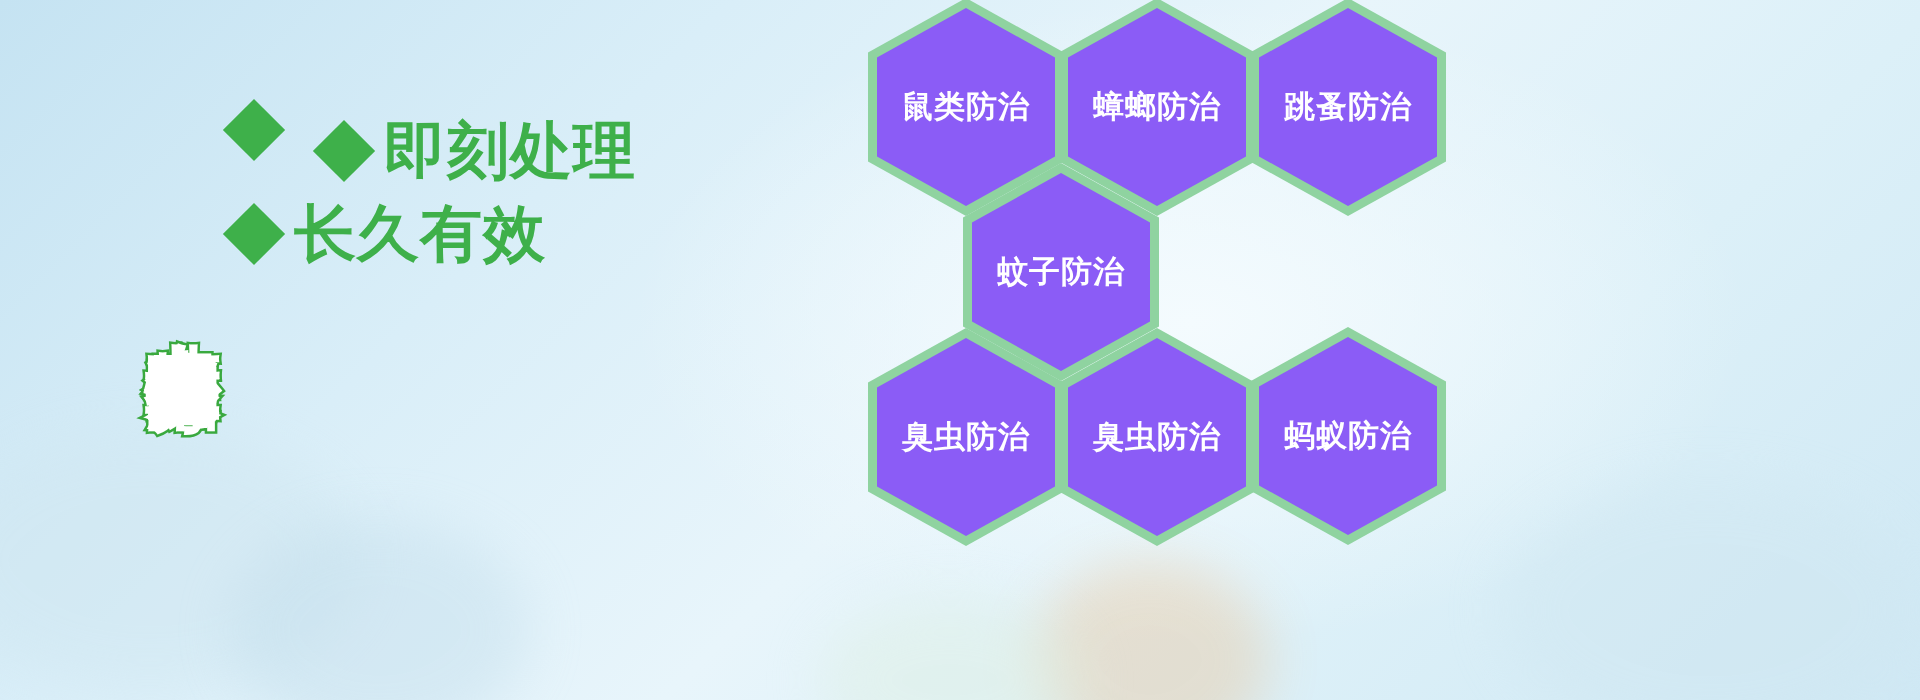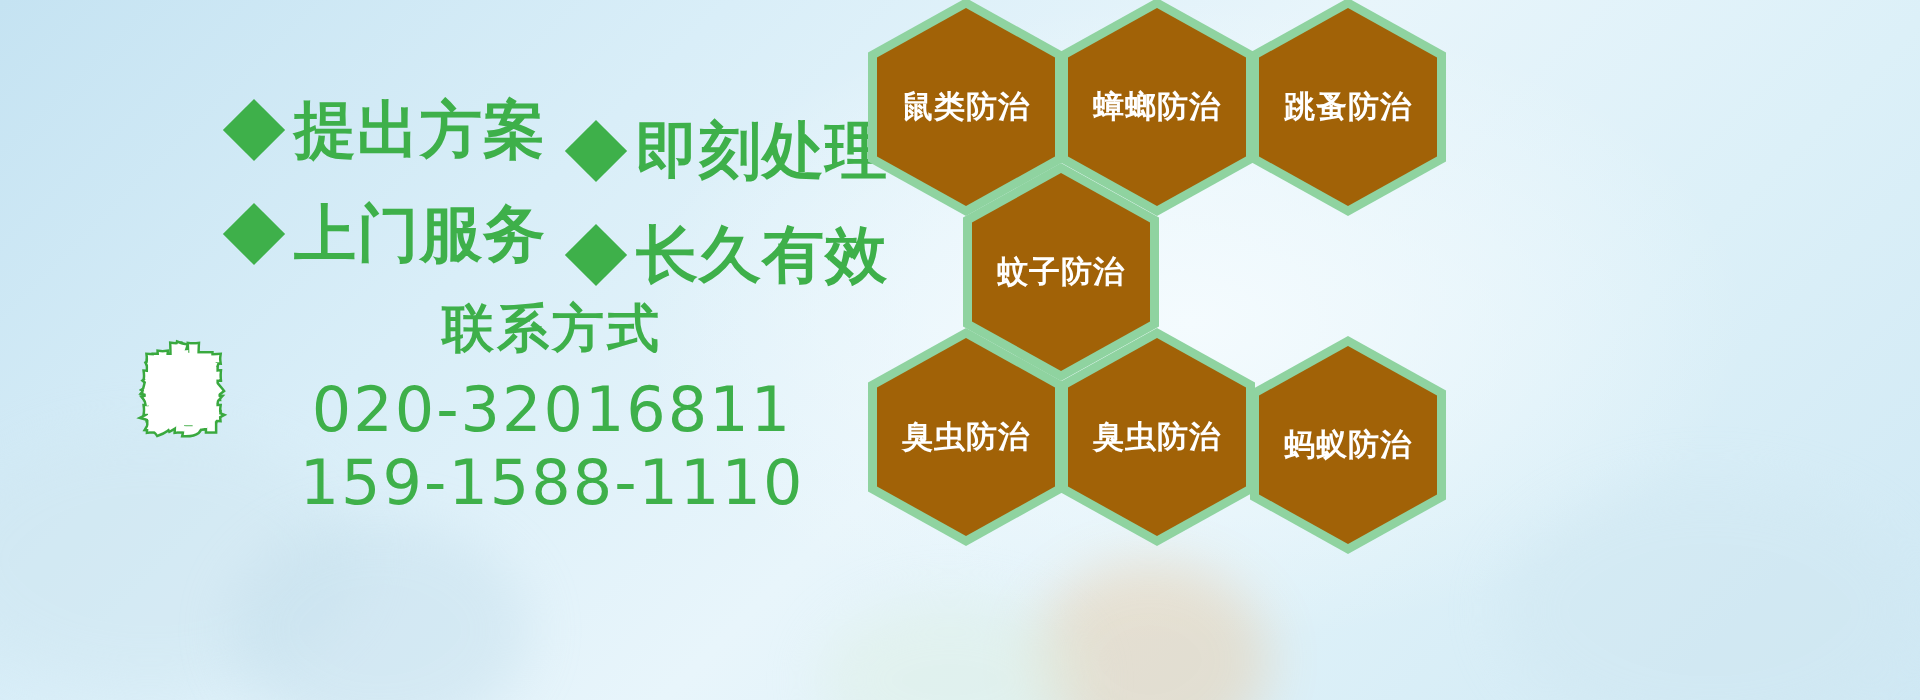--- a/index.html
+++ b/index.html
@@ -66,85 +66,75 @@
 
   
   #hexgrid{position:absolute;left:862px;top:-6px;width:600px;height:560px;}
   .hex{
     position:absolute;width:196px;height:218px;
     background:#8fd3a0;
     clip-path:polygon(50% 0%,100% 25%,100% 75%,50% 100%,0% 75%,0% 25%);
   }
   .hex-inner{
     position:absolute;left:9px;top:10px;right:9px;bottom:10px;
-    background:#a16207;
+    background:#8b5cf6;
     clip-path:polygon(50% 0%,100% 25%,100% 75%,50% 100%,0% 75%,0% 25%);
     display:flex;align-items:center;justify-content:center;
   }
   .hex-label{
     font-size:31px;font-weight:bold;color:#ffffff;
     letter-spacing:1px;line-height:1.15;white-space:nowrap;
     text-align:center;
   }
   
   .r1c1{left:6px;top:4px;}
   .r1c2{left:197px;top:4px;}
   .r1c3{left:388px;top:4px;}
   
   .r2c1{left:101px;top:169px;}
   .r2c2{left:292px;top:169px;}
   
   .r3c1{left:6px;top:334px;}
   .r3c2{left:197px;top:334px;}
-  .r3c3{left:388px;top:342px;}
+  .r3c3{left:388px;top:333px;}
 </style>
 </head>
 <body>
 
 <div id="banner">
 
   <div class="bg-blob blob-a"></div>
   <div class="bg-blob blob-b"></div>
   <div class="bg-blob blob-c"></div>
   <div class="bg-blob blob-d"></div>
   <div class="bg-blob blob-e"></div>
 
   <div id="vertical-title">专业有害生物防治服务</div>
 
   <div id="features">
 
     <div class="feature-row">
       <div class="feature-item">
         <span class="diamond"></span>
-        <span class="feature-label">提出方案</span>
       </div>
       <div class="feature-item">
         <span class="diamond"></span>
         <span class="feature-label">即刻处理</span>
       </div>
     </div>
 
     <div class="feature-row">
       <div class="feature-item">
         <span class="diamond"></span>
-        <span class="feature-label">上门服务</span>
-      </div>
-      <div class="feature-item">
-        <span class="diamond"></span>
         <span class="feature-label">长久有效</span>
       </div>
     </div>
 
   </div>
 
-  <div id="contact">
-    <div id="contact-title">联系方式</div>
-    <div class="phone">020-32016811</div>
-    <div class="phone">159-1588-1110</div>
-  </div>
 
   <div id="hexgrid">
 
     <div class="hex r1c1">
       <div class="hex-inner">
         <span class="hex-label">鼠类防治</span>
       </div>
     </div>
 
     <div class="hex r1c2">

